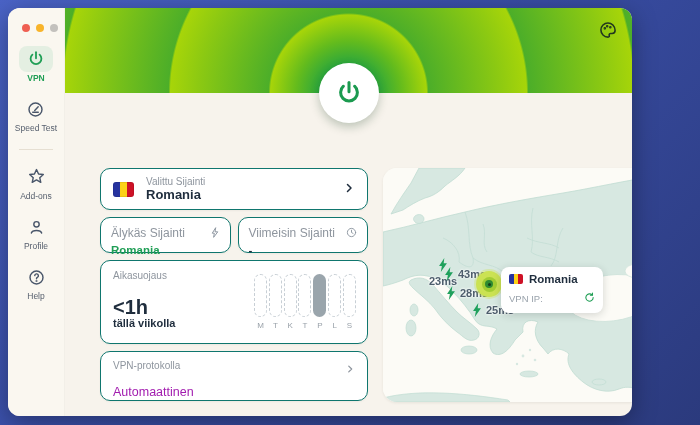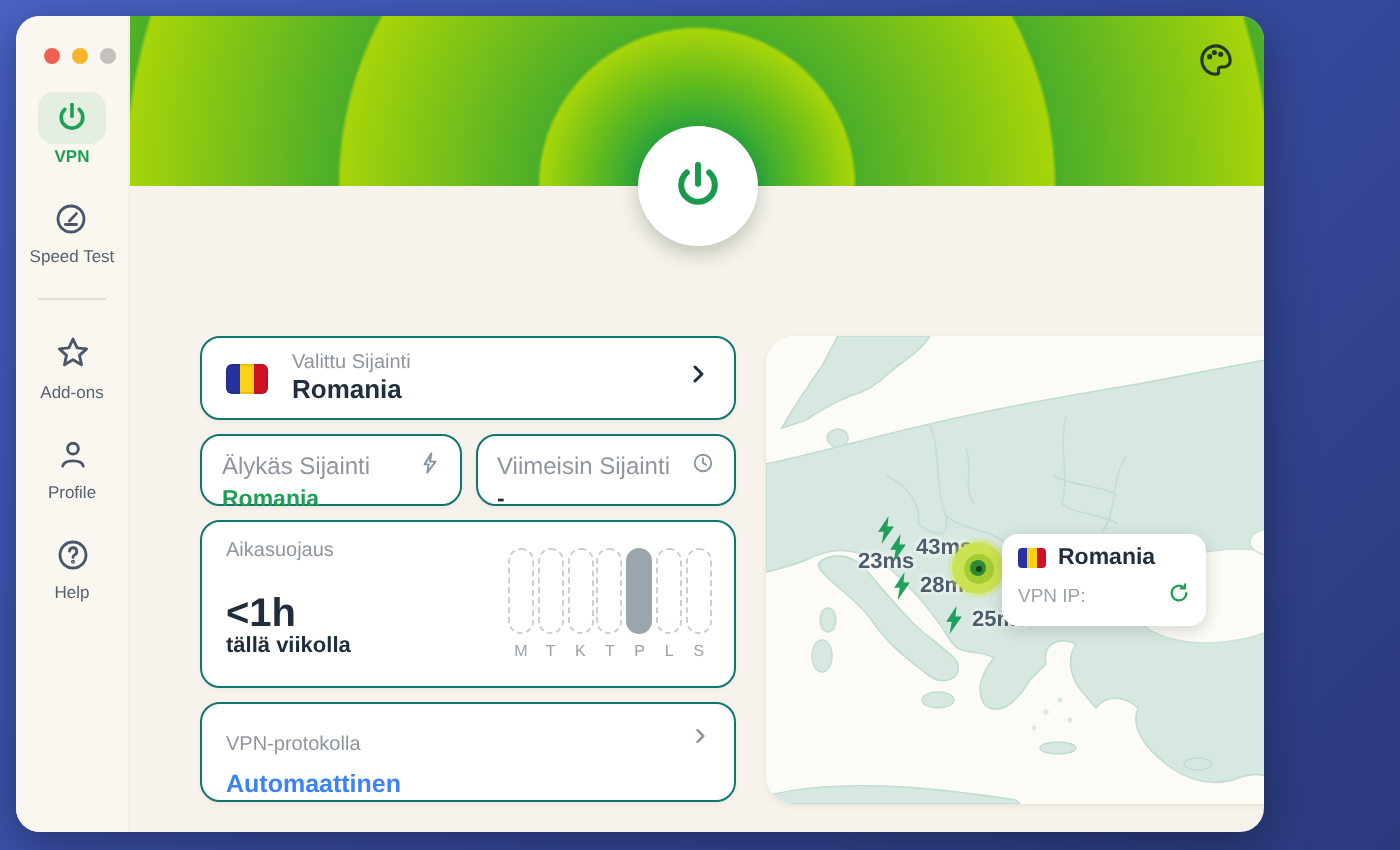--- a/index.html
+++ b/index.html
@@ -81,22 +81,22 @@
   .card.timeprot { height:84px; padding:9px 12px; position:relative; }
   .tp-big { font-size:20px; font-weight:800; color:#1f2d3d; position:absolute; left:12px; bottom:24px; }
   .tp-sub { font-size:11px; font-weight:700; color:#1f2d3d; position:absolute; left:12px; bottom:14px; }
   .bars { position:absolute; right:11px; top:13px; width:102px; display:flex; justify-content:space-between; }
   .bar-col { display:flex; flex-direction:column; align-items:center; width:13px; }
   .bar { width:13px; height:43px; border:1px dashed #c8cfd5; border-radius:7px; }
   .bar.active { background:#9aa5ac; border:none; }
   .bar-label { font-size:8px; color:#99a1a9; margin-top:4px; }
   
   .card.protocol { height:50px; padding:8px 12px; cursor:pointer; }
-  .proto-top { display:flex; justify-content:space-between; align-items:flex-end; }
-  .proto-value { font-size:12.5px; font-weight:700; color:#3b82f6; margin-top:7px; }
+  .proto-top { display:flex; justify-content:space-between; align-items:flex-start; }
+  .proto-value { font-size:12.5px; font-weight:400; color:#a21caf; margin-top:7px; }
   
   .map {
     width:274px; height:234px; border-radius:14px; overflow:hidden; position:relative;
     background:#fcfbf6; box-shadow:0 1px 3px rgba(40,40,30,.08);
   }
   .map svg.geo { position:absolute; inset:0; }
   .ping { position:absolute; display:flex; align-items:center; gap:3px;
     font-size:11px; font-weight:600; color:#4d5d6c; text-shadow:0 0 3px #fff,0 0 2px #fff; }
   .pin { position:absolute; width:26px; height:26px; border-radius:50%;
     background:#cbe253; display:grid; place-items:center; box-shadow:0 0 0 2px rgba(203,226,83,.35); }

